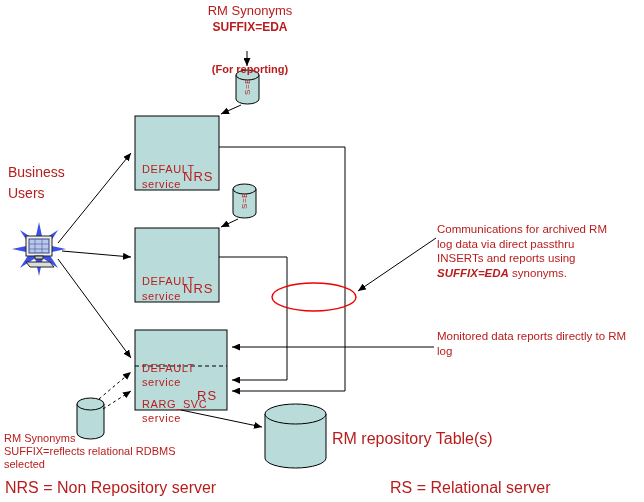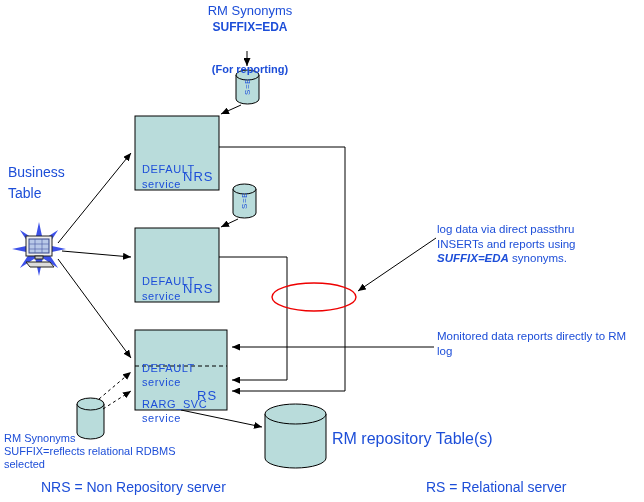--- a/index.html
+++ b/index.html
@@ -1,18 +1,18 @@
 <!DOCTYPE html>
 <html><head>
 <meta charset="utf-8">
 <style>
   html,body{margin:0;padding:0;background:#fff;}
   .stage{
     position:relative;width:644px;height:502px;background:#fff;overflow:hidden;
-    font-family:"Liberation Sans","DejaVu Sans",sans-serif;color:#1d4ed8;
+    font-family:"Liberation Sans","DejaVu Sans",sans-serif;color:#b91c1c;
   }
   .stage svg{position:absolute;left:0;top:0;z-index:1;}
   .txt{position:absolute;z-index:2;}
   .prelines{white-space:pre-line;margin-top:29px;}
   .center{text-align:center;}
 
   .title1{left:180px;top:3px;width:140px;font-size:13px;}
   .title2{left:180px;top:20px;width:140px;font-size:12px;font-weight:bold;}
   .title3{left:180px;top:35px;width:140px;font-size:11px;font-weight:bold;margin-top:28px;}
 
@@ -33,21 +33,21 @@
   .se2{left:231px;top:196px;}
 
   .ann{font-size:11.5px;line-height:14.5px;}
   .comm{left:437px;top:222px;width:200px;}
   .comm .em{font-weight:bold;font-style:italic;}
   .monitored{left:437px;top:329px;width:206px;}
 
   .note{left:4px;top:432px;width:200px;font-size:11px;line-height:13px;}
   .repolabel{left:332px;top:430px;font-size:16px;}
 
-  .legend{font-size:14px;margin-left:36px;}
+  .legend{font-size:16px;}
   .legendnrs{left:5px;top:479px;}
   .legendrs{left:390px;top:479px;}
 </style>
 </head>
 <body>
 
 <div class="stage">
 
   <svg width="644" height="502" viewBox="0 0 644 502">
     <defs>
@@ -112,41 +112,42 @@
     <line x1="181" y1="410" x2="262" y2="427" stroke="#000" marker-end="url(#arr)"></line>
 
     <line x1="99" y1="399" x2="131" y2="372" stroke="#000" stroke-dasharray="3 3" marker-end="url(#arr)"></line>
     <line x1="103" y1="409" x2="131" y2="391" stroke="#000" stroke-dasharray="3 3" marker-end="url(#arr)"></line>
   </svg>
 
   <div class="txt title1 center">RM Synonyms</div>
   <div class="txt title2 center">SUFFIX=EDA</div>
   <div class="txt title3 center">(For reporting)</div>
 
-  <div class="txt busers">Business Table</div>
+  <div class="txt busers">Business Users</div>
 
   <div class="txt boxlabel prelines box1text">DEFAULT
 service</div>
   <div class="txt tag box1tag">NRS</div>
 
   <div class="txt boxlabel prelines box2text">DEFAULT
 service</div>
   <div class="txt tag box2tag">NRS</div>
 
   <div class="txt boxlabel prelines box3toptext">DEFAULT
 service</div>
   <div class="txt boxlabel prelines box3bottext">RARG_SVC
 service</div>
   <div class="txt tag box3tag">RS</div>
 
   <div class="txt se se1">S=E</div>
   <div class="txt se se2">S=E</div>
   <div class="txt repolabel">RM repository Table(s)</div>
 
   <div class="txt ann comm">
+    <div>Communications for archived RM</div>
     <div>log data via direct passthru</div>
     <div>INSERTs and reports using</div>
     <div><span class="em">SUFFIX=EDA</span><span> synonyms.</span></div>
   </div>
 
   <div class="txt ann monitored">
     <div>Monitored data reports directly to RM log</div>
   </div>
 
   <div class="txt note">

